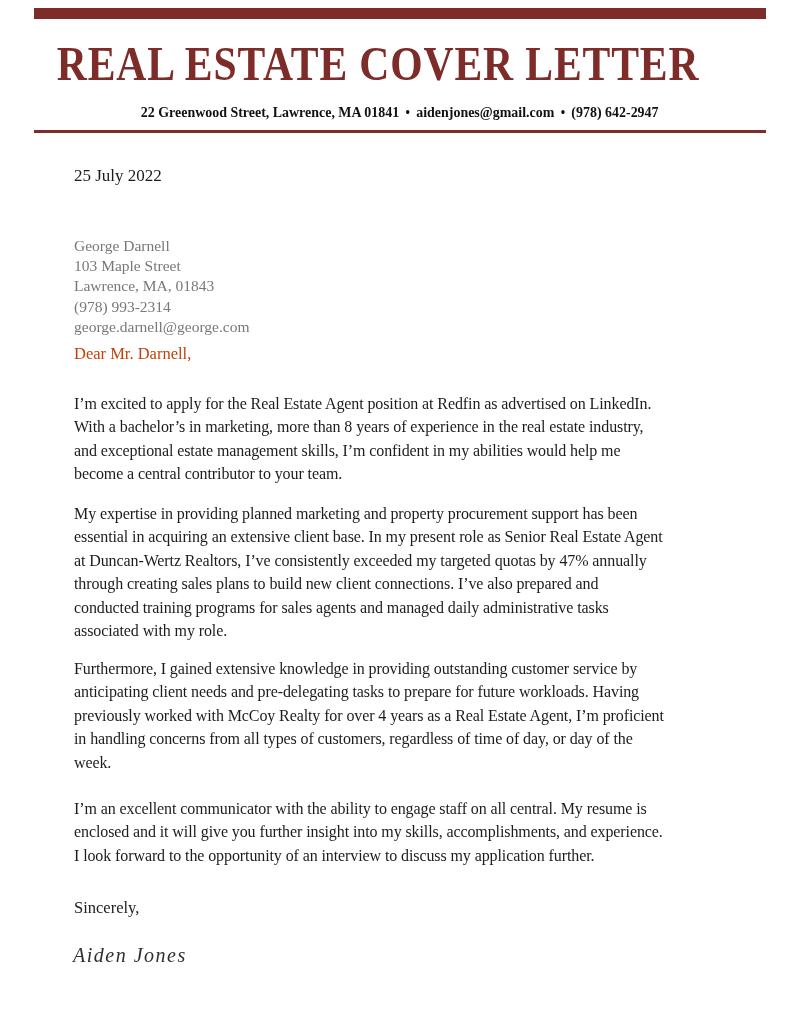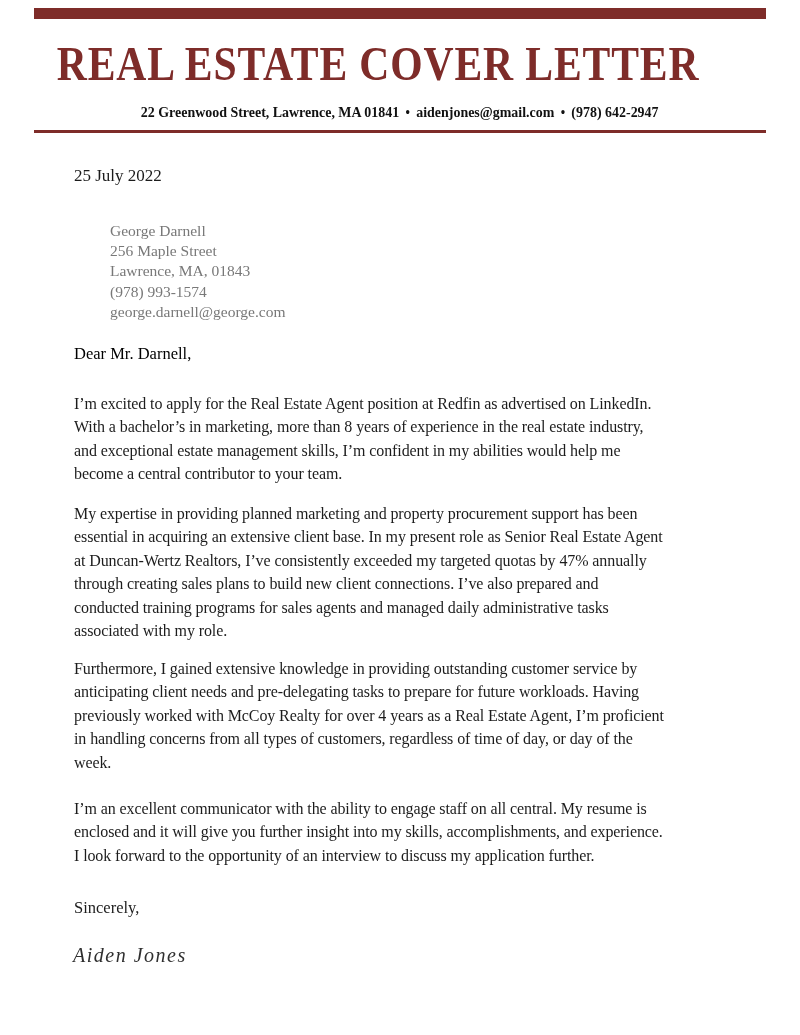--- a/index.html
+++ b/index.html
@@ -56,29 +56,28 @@
     position: absolute; left: 34px; top: 130px;
     width: 732px; height: 3px;
     background: var(--accent, #7E2C29);
   }
   .date {
     position: absolute; left: 74px; top: 164px;
     font-size: 17px; color: #1c1c1c;
     line-height: 24px;
   }
   .recipient {
-    position: absolute; left: 74px; top: 221px;
+    position: absolute; left: 74px; top: 236px;
     font-size: 15.5px;
     color: var(--muted, #787878);
     line-height: 20.2px;
-    margin-left: 36px;
   }
   .salutation {
     position: absolute; left: 74px; top: 342px;
-    font-size: 16.5px; color: #000000;
+    font-size: 16.5px; color: #c2410c;
     line-height: 24px;
   }
   .para {
     position: absolute; left: 74px;
     width: 700px;
     font-size: 16px; color: #1c1c1c;
     line-height: 23.4px;
     letter-spacing: -0.1px;
     white-space: pre-line;
   }
@@ -113,23 +112,23 @@
       <span>22 Greenwood Street, Lawrence, MA 01841</span><span class="sep">•</span><span>aidenjones@gmail.com</span><span class="sep">•</span><span>(978) 642-2947</span>
     </span>
   </div>
 
   <div class="rule"></div>
 
   <div class="date">25 July 2022</div>
 
   <div class="recipient">
     <div>George Darnell</div>
-    <div>256 Maple Street</div>
+    <div>103 Maple Street</div>
     <div>Lawrence, MA, 01843</div>
-    <div>(978) 993-1574</div>
+    <div>(978) 993-2314</div>
     <div>george.darnell@george.com</div>
   </div>
 
   <div class="salutation">Dear Mr. Darnell,</div>
 
   <div class="para p0">I’m excited to apply for the Real Estate Agent position at Redfin as advertised on LinkedIn.
 With a bachelor’s in marketing, more than 8 years of experience in the real estate industry,
 and exceptional estate management skills, I’m confident in my abilities would help me
 become a central contributor to your team.</div>
 

